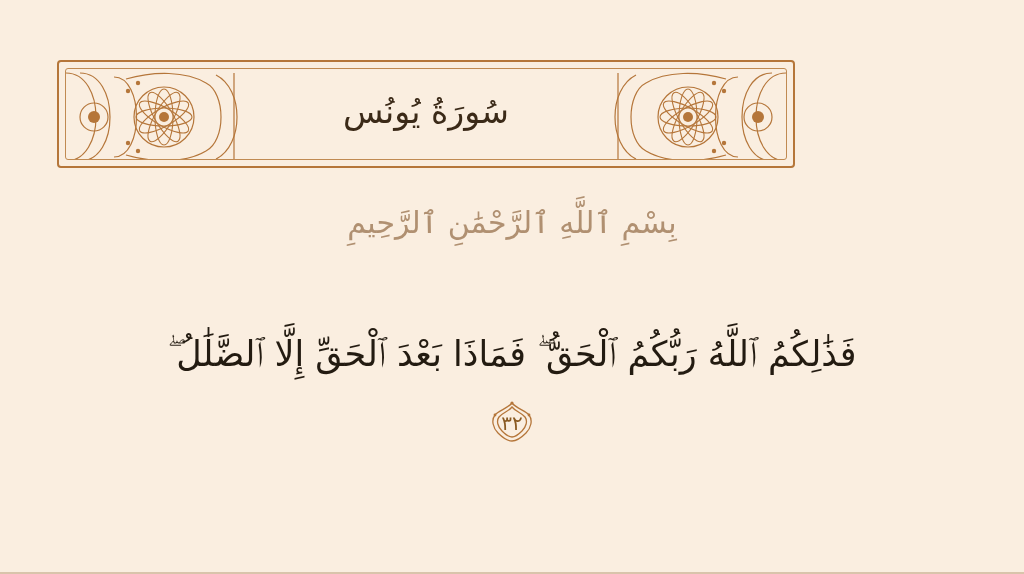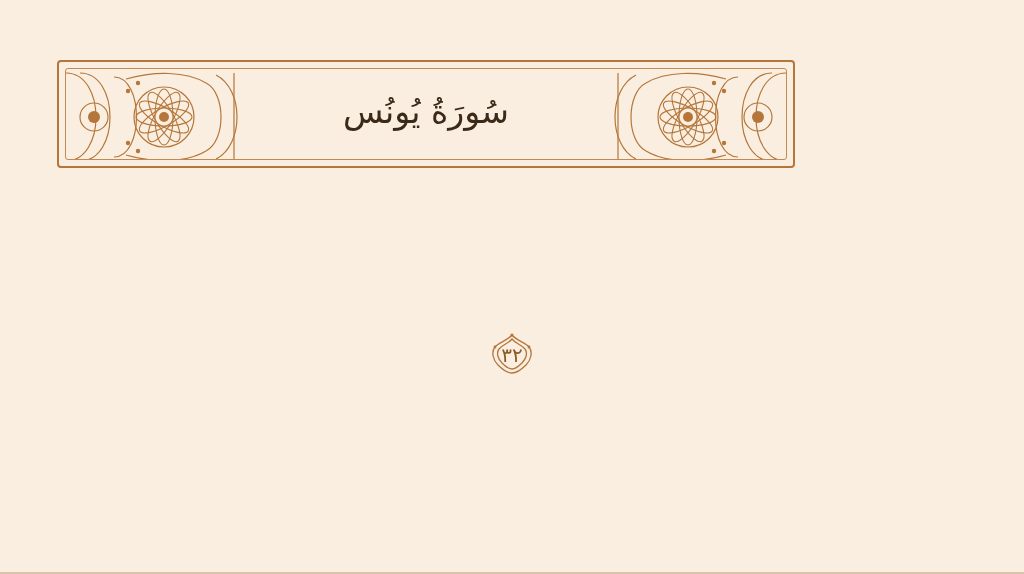--- a/index.html
+++ b/index.html
@@ -208,22 +208,24 @@
             <path d="M150,6 C178,20 178,76 150,90"></path>
             <path d="M168,4 L168,92"></path>
           </g>
         </svg>
       </div>
 
       <div class="surah-title">سُورَةُ يُونُس</div>
     </div>
   </div>
 
+  <div class="basmala">بِسْمِ ٱللَّهِ ٱلرَّحْمَٰنِ ٱلرَّحِيمِ</div>
 
   <div class="ayah-block">
+    <span class="ayah-line first">فَذَٰلِكُمُ ٱللَّهُ رَبُّكُمُ ٱلْحَقُّ ۖ فَمَاذَا بَعْدَ ٱلْحَقِّ إِلَّا ٱلضَّلَٰلُ ۖ</span>
     <span class="ayah-line second">
       <span class="ayah-marker"><svg width="44" height="44" viewBox="0 0 44 44" xmlns="http://www.w3.org/2000/svg">
             <g fill="none" stroke="#b5763a" stroke-width="1.3">
               <path d="M22,3 C27,9 35,10 39,15 C43,20 41,28 36,33 C31,38 26,41 22,41 C18,41 13,38 8,33 C3,28 1,20 5,15 C9,10 17,9 22,3 Z"></path>
               <path d="M22,7 C26,12 32,13 35,17 C38,21 36,27 32,31 C28,35 25,37 22,37 C19,37 16,35 12,31 C8,27 6,21 9,17 C12,13 18,12 22,7 Z"></path>
               <circle cx="22" cy="3" r="1.6" fill="#b5763a" stroke="none"></circle>
               <circle cx="5" cy="15" r="1.4" fill="#b5763a" stroke="none"></circle>
               <circle cx="39" cy="15" r="1.4" fill="#b5763a" stroke="none"></circle>
             </g>
           </svg><span class="ayah-number">٣٢</span></span>

